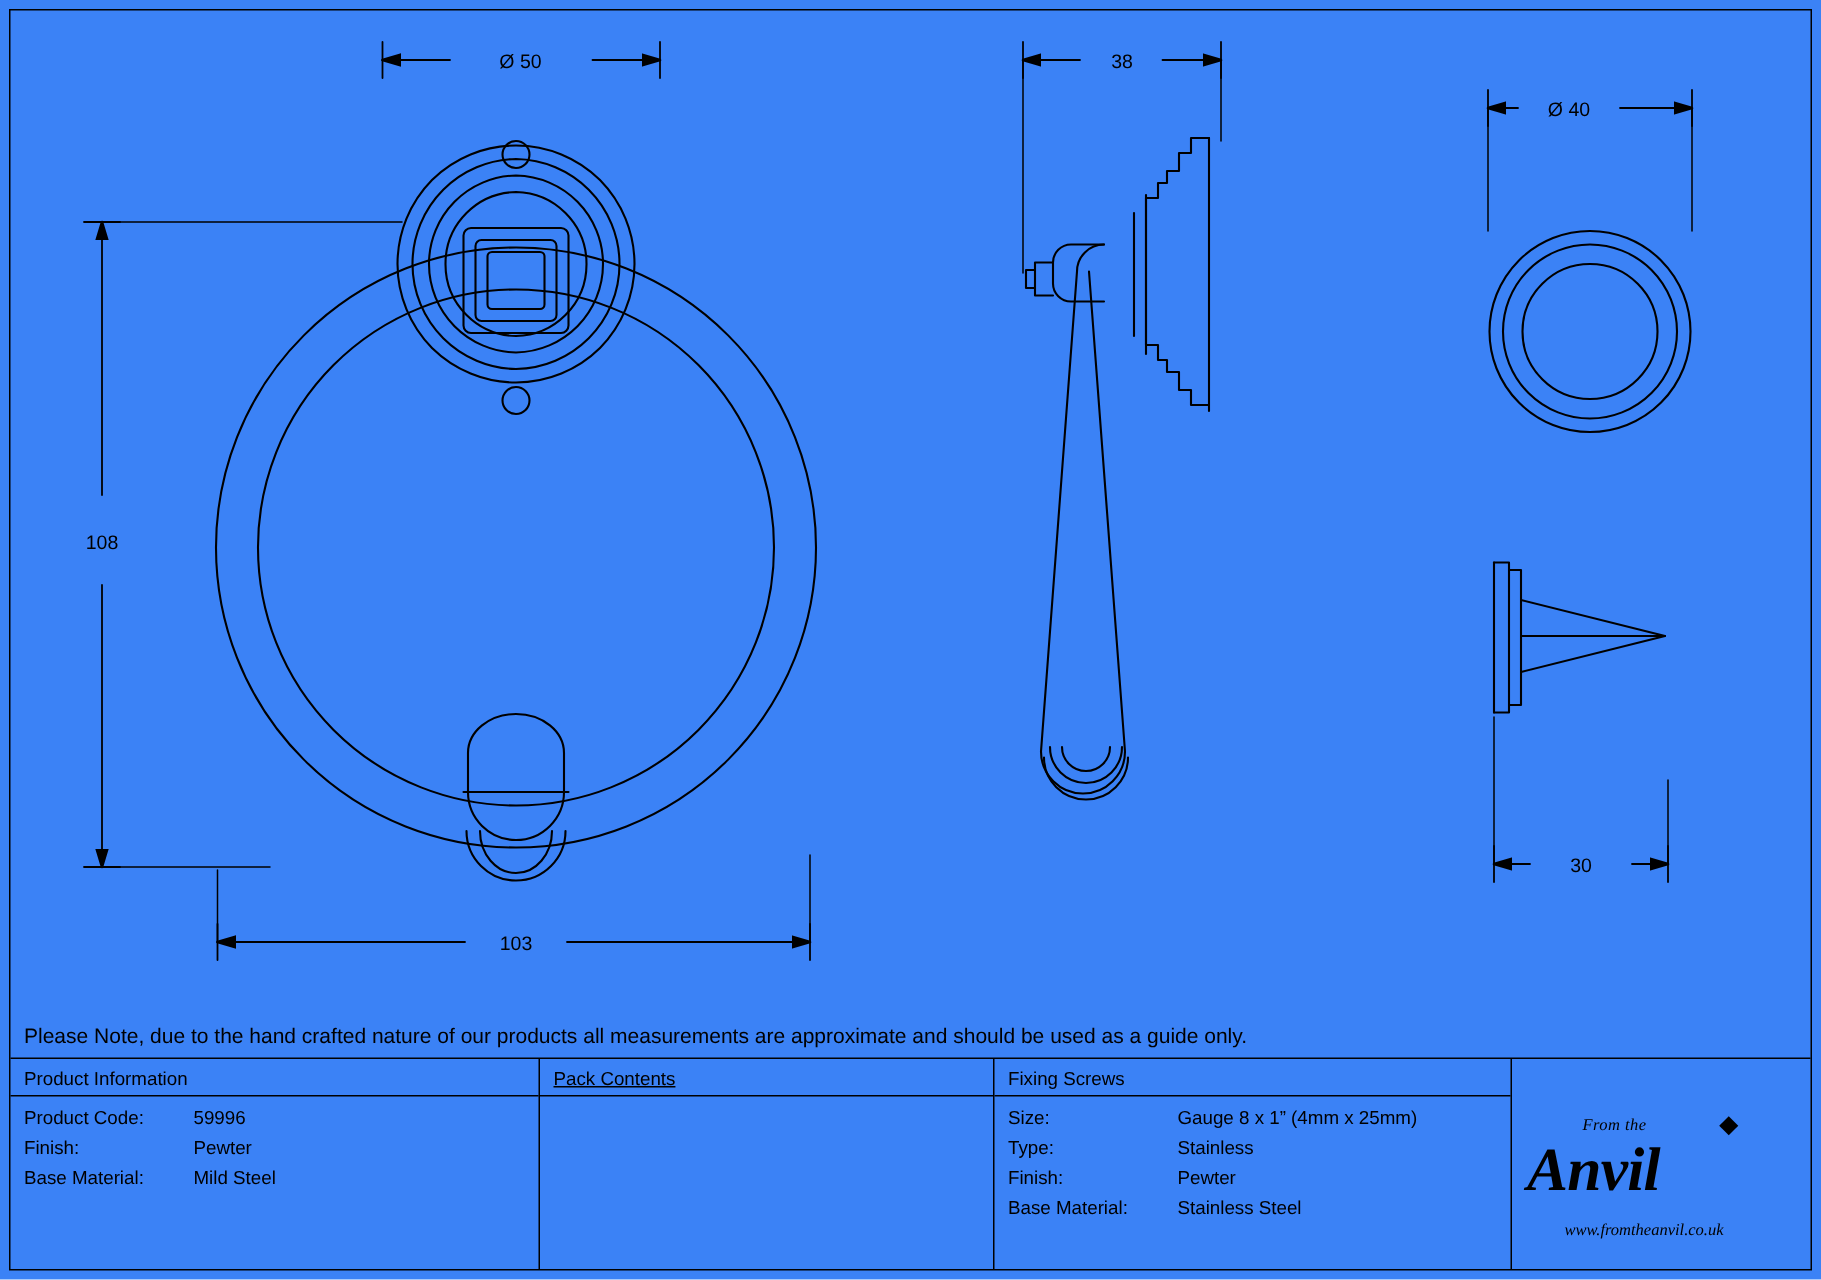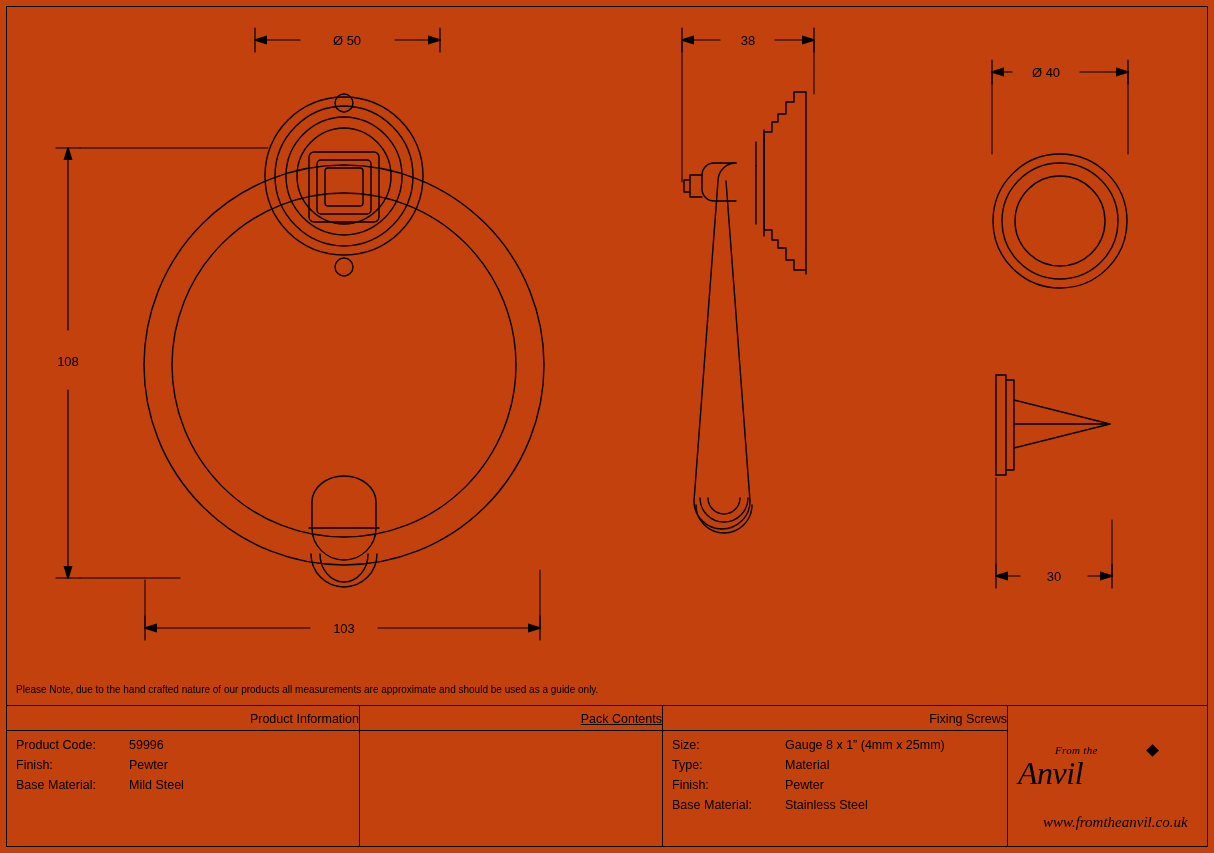--- a/index.html
+++ b/index.html
@@ -8,21 +8,21 @@
     background: #ffffff;
   }
   body {
     font-family: "Liberation Sans", sans-serif;
     color: #000000;
   }
   #sheet {
     position: relative;
     width: 1214px;
     height: 853px;
-    background: #c2410c;
+    background: #3b82f6;
     box-sizing: border-box;
     overflow: hidden;
   }
   .border-rect {
     position: absolute;
     left: 6px;
     top: 6px;
     width: 1202px;
     height: 841px;
     border: 1px solid #000;
@@ -46,21 +46,21 @@
     left: 7px;
     top: 674px;
     width: 1200px;
     height: 32px;
     border-bottom: 1px solid #000;
     box-sizing: border-box;
     display: flex;
     align-items: center;
   }
   .note-row .note-text {
-    font-size: 10px;
+    font-size: 14px;
     padding-left: 9px;
   }
   .table-wrap {
     position: absolute;
     left: 7px;
     top: 706px;
     width: 1200px;
     height: 140px;
     display: flex;
     box-sizing: border-box;
@@ -70,21 +70,20 @@
     border-right: 1px solid #000;
     position: relative;
   }
   .col:last-child { border-right: none; }
   .col-head {
     font-size: 12.5px;
     padding: 6px 0 6px 9px;
     border-bottom: 1px solid #000;
     box-sizing: border-box;
     height: 25px;
-    text-align: right;
   }
   .col-body {
     padding: 8px 0 0 9px;
     font-size: 12.5px;
   }
   .kvrow {
     display: flex;
     margin-bottom: 7px;
     line-height: 1.05;
   }
@@ -111,32 +110,32 @@
     top: 22px;
     font-size: 11px;
     font-family: "Liberation Serif", serif;
     font-style: italic;
     letter-spacing: .3px;
   }
   .logo-anvil {
     position: absolute;
     left: 10px;
     top: 33px;
-    font-size: 32px;
+    font-size: 41px;
     font-family: "Liberation Serif", serif;
-    font-weight: normal;
+    font-weight: bold;
     font-style: italic;
     letter-spacing: -0.5px;
     text-align: right;
   }
   .logo-url {
     position: absolute;
     left: 35px;
     top: 92px;
-    font-size: 15px;
+    font-size: 11px;
     font-family: "Liberation Serif", serif;
     font-style: italic;
   }
   .logo-diamond {
     position: absolute;
     left: 140px;
     top: 24px;
     width: 9px;
     height: 9px;
     background: #000;
@@ -314,21 +313,21 @@
 
     <div class="col col-fix">
       <div class="col-head">Fixing Screws</div>
       <div class="col-body">
         <div class="kvrow">
           <span class="k">Size:</span>
           <span class="v">Gauge 8 x 1” (4mm x 25mm)</span>
         </div>
         <div class="kvrow">
           <span class="k">Type:</span>
-          <span class="v">Material</span>
+          <span class="v">Stainless</span>
         </div>
         <div class="kvrow">
           <span class="k">Finish:</span>
           <span class="v">Pewter</span>
         </div>
         <div class="kvrow">
           <span class="k">Base Material:</span>
           <span class="v">Stainless Steel</span>
         </div>
       </div>

